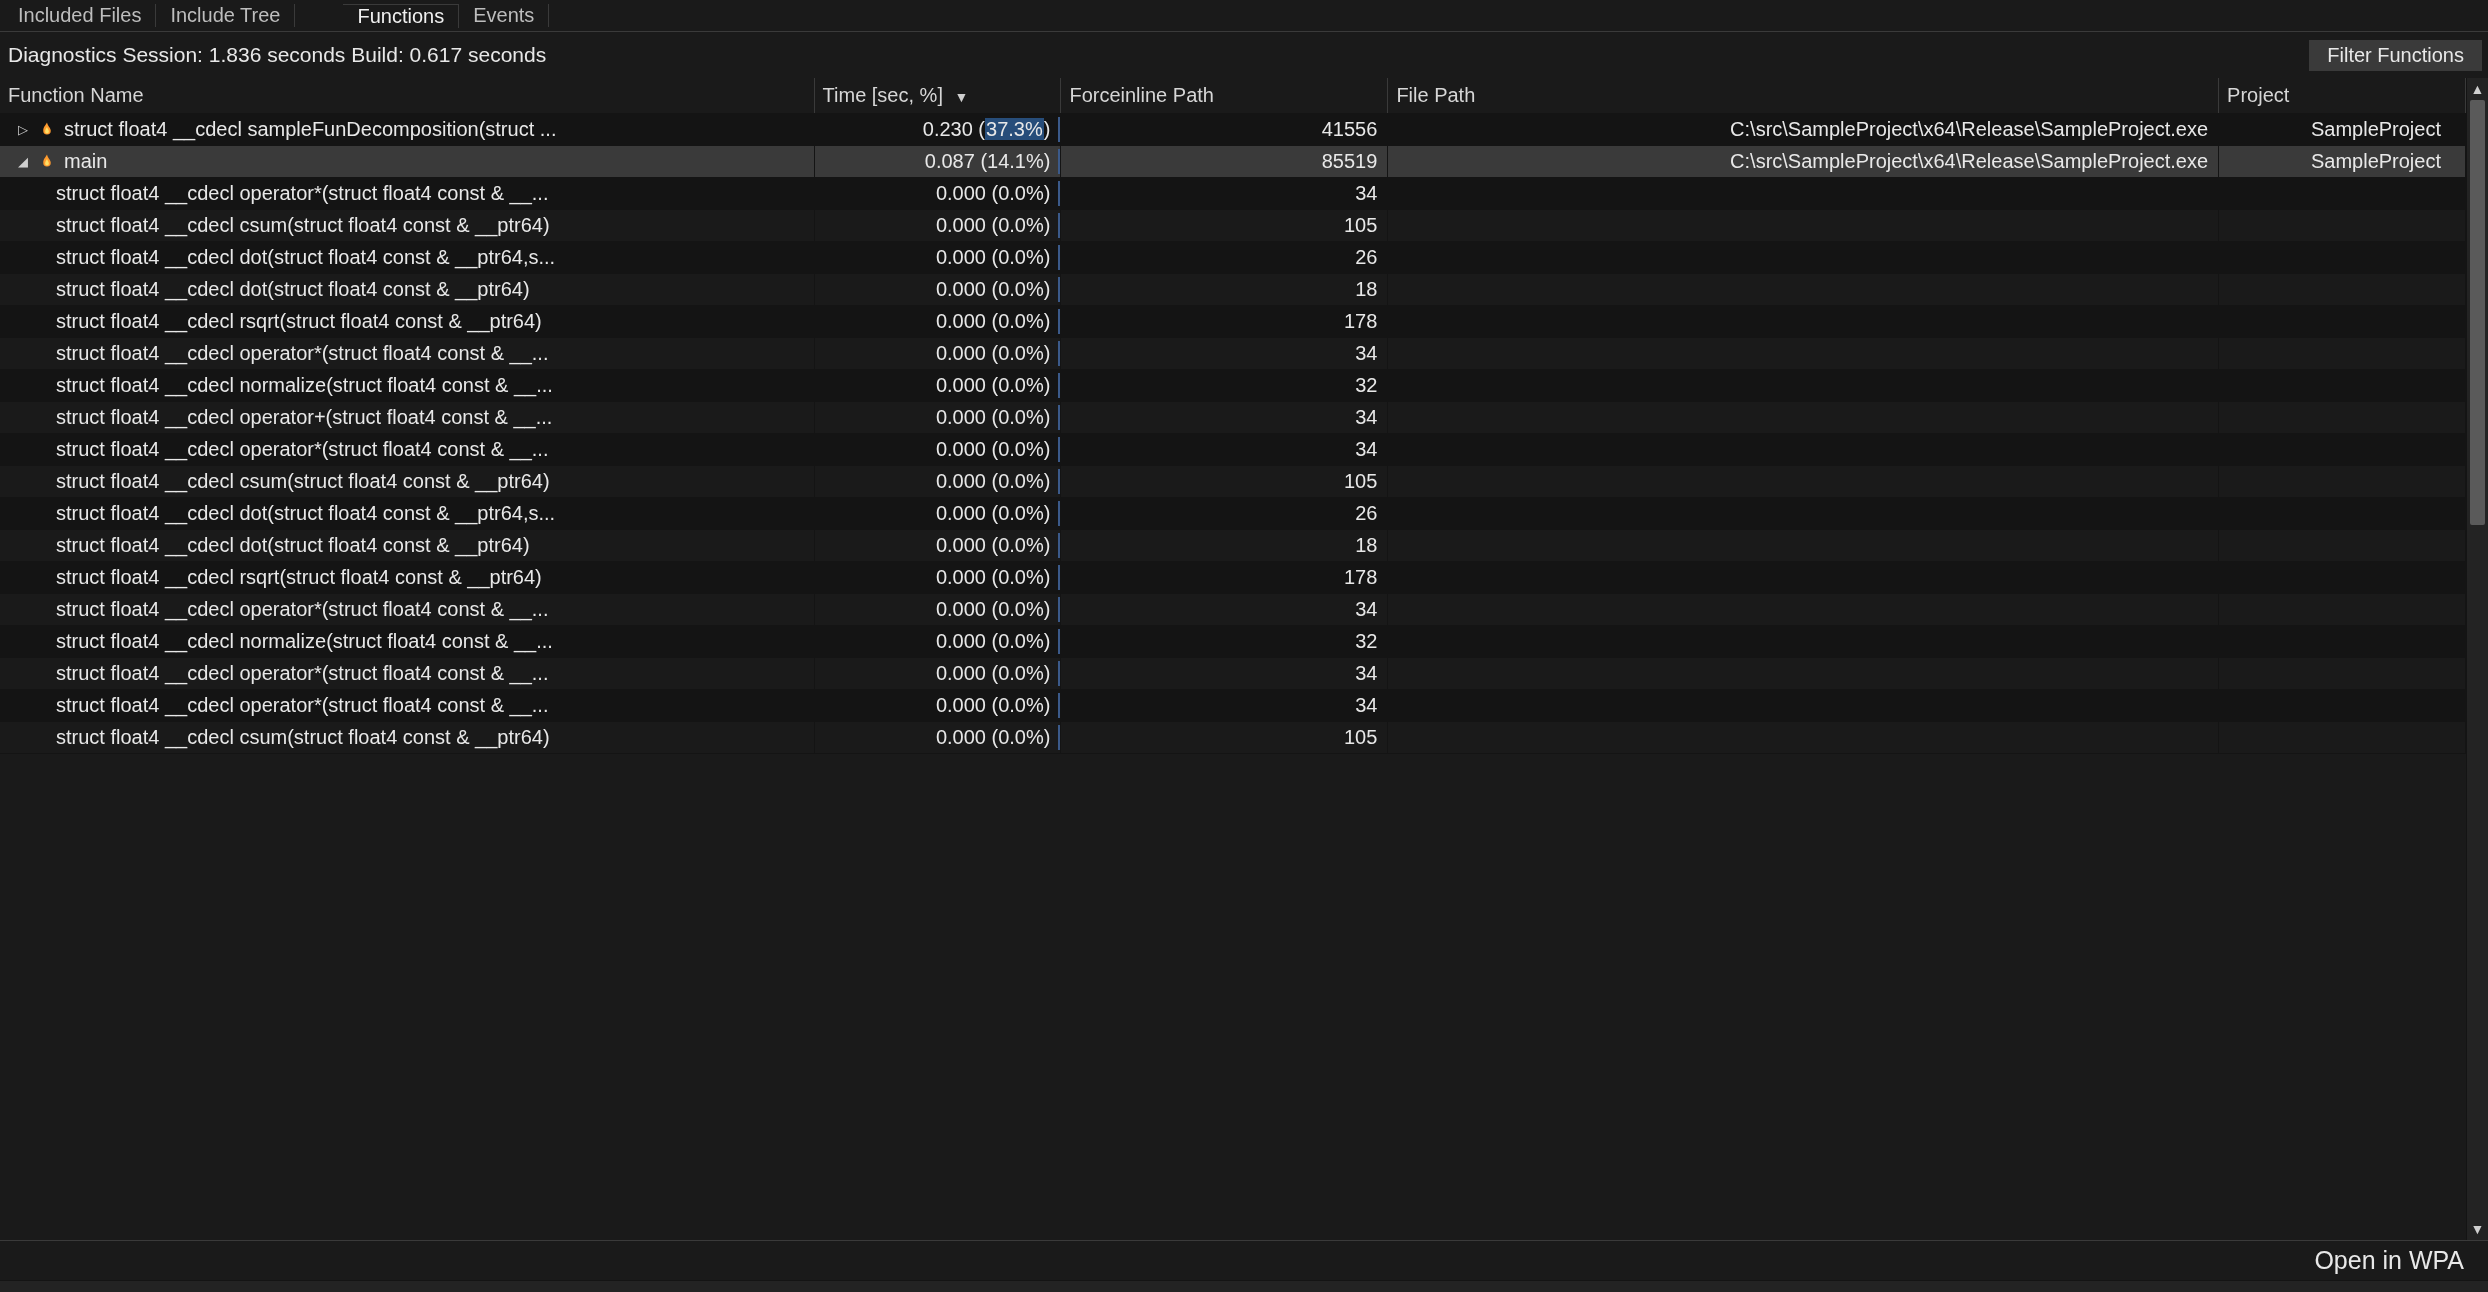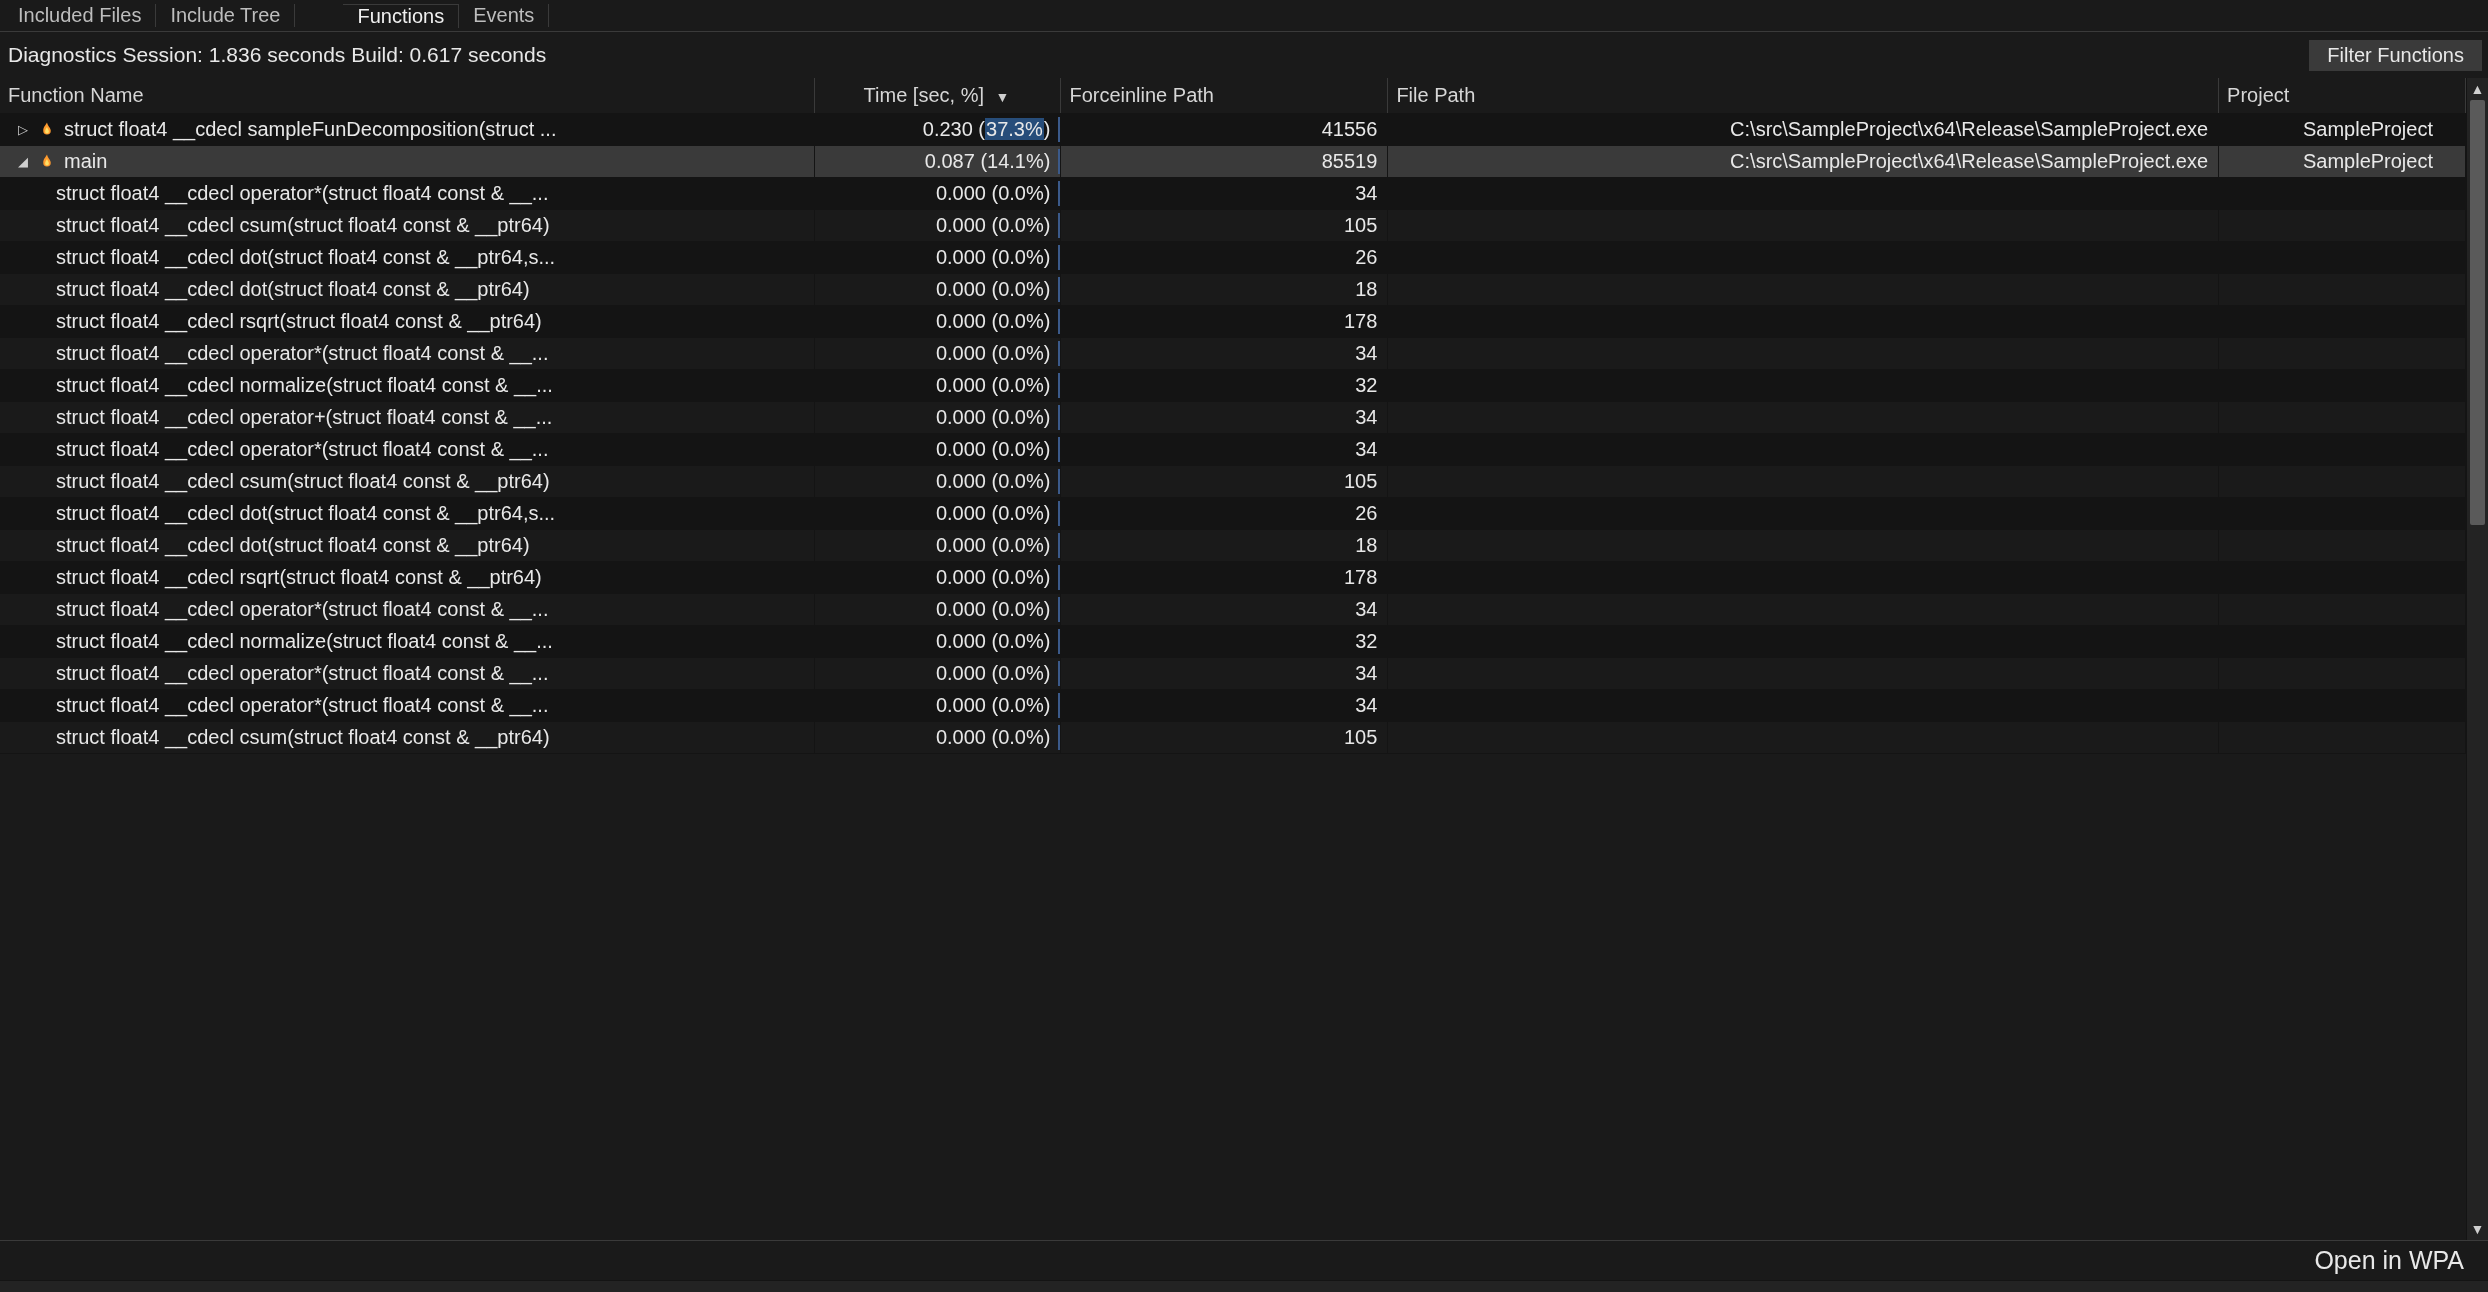--- a/index.html
+++ b/index.html
@@ -104,21 +104,21 @@
     color: #d6d6d6;
     padding: 6px 10px 6px 8px;
     border-right: 1px solid #3a3a3a;
     border-bottom: 1px solid #141414;
     font-size: 20px;
     white-space: nowrap;
     overflow: hidden;
     text-overflow: ellipsis;
   }
   thead th .sort-ico { margin-left: 6px; font-size: 14px; color: #cfcfcf; }
-  thead th.right { text-align: center; }
+  thead th.right { text-align: left; }
 
   tbody tr { height: 32px; }
   tbody tr.stripe { background: #141414; }
   tbody tr.selected { background: #3a3a3a; }
   tbody td {
     padding: 3px 10px 3px 8px;
     border-right: 1px solid #141414;
     border-bottom: 1px solid #141414;
     white-space: nowrap;
     overflow: hidden;
@@ -130,21 +130,21 @@
   td.time::after {
     content: '';
     position: absolute;
     right: 0;
     top: 3px; bottom: 3px;
     width: 2px;
     background: #3b5a8a;
   }
   td.size { text-align: right; }
   td.path { text-align: right; }
-  td.project { text-align: right; padding-right: 32px; }
+  td.project { text-align: right; padding-right: 24px; }
 
   .name-cell { display: flex; align-items: center; gap: 8px; }
   .indent0 { padding-left: 8px; }
   .indent1 { padding-left: 48px; }
   .caret {
     width: 14px;
     display: inline-flex;
     justify-content: center;
     color: #cfcfcf;
     font-size: 13px;

